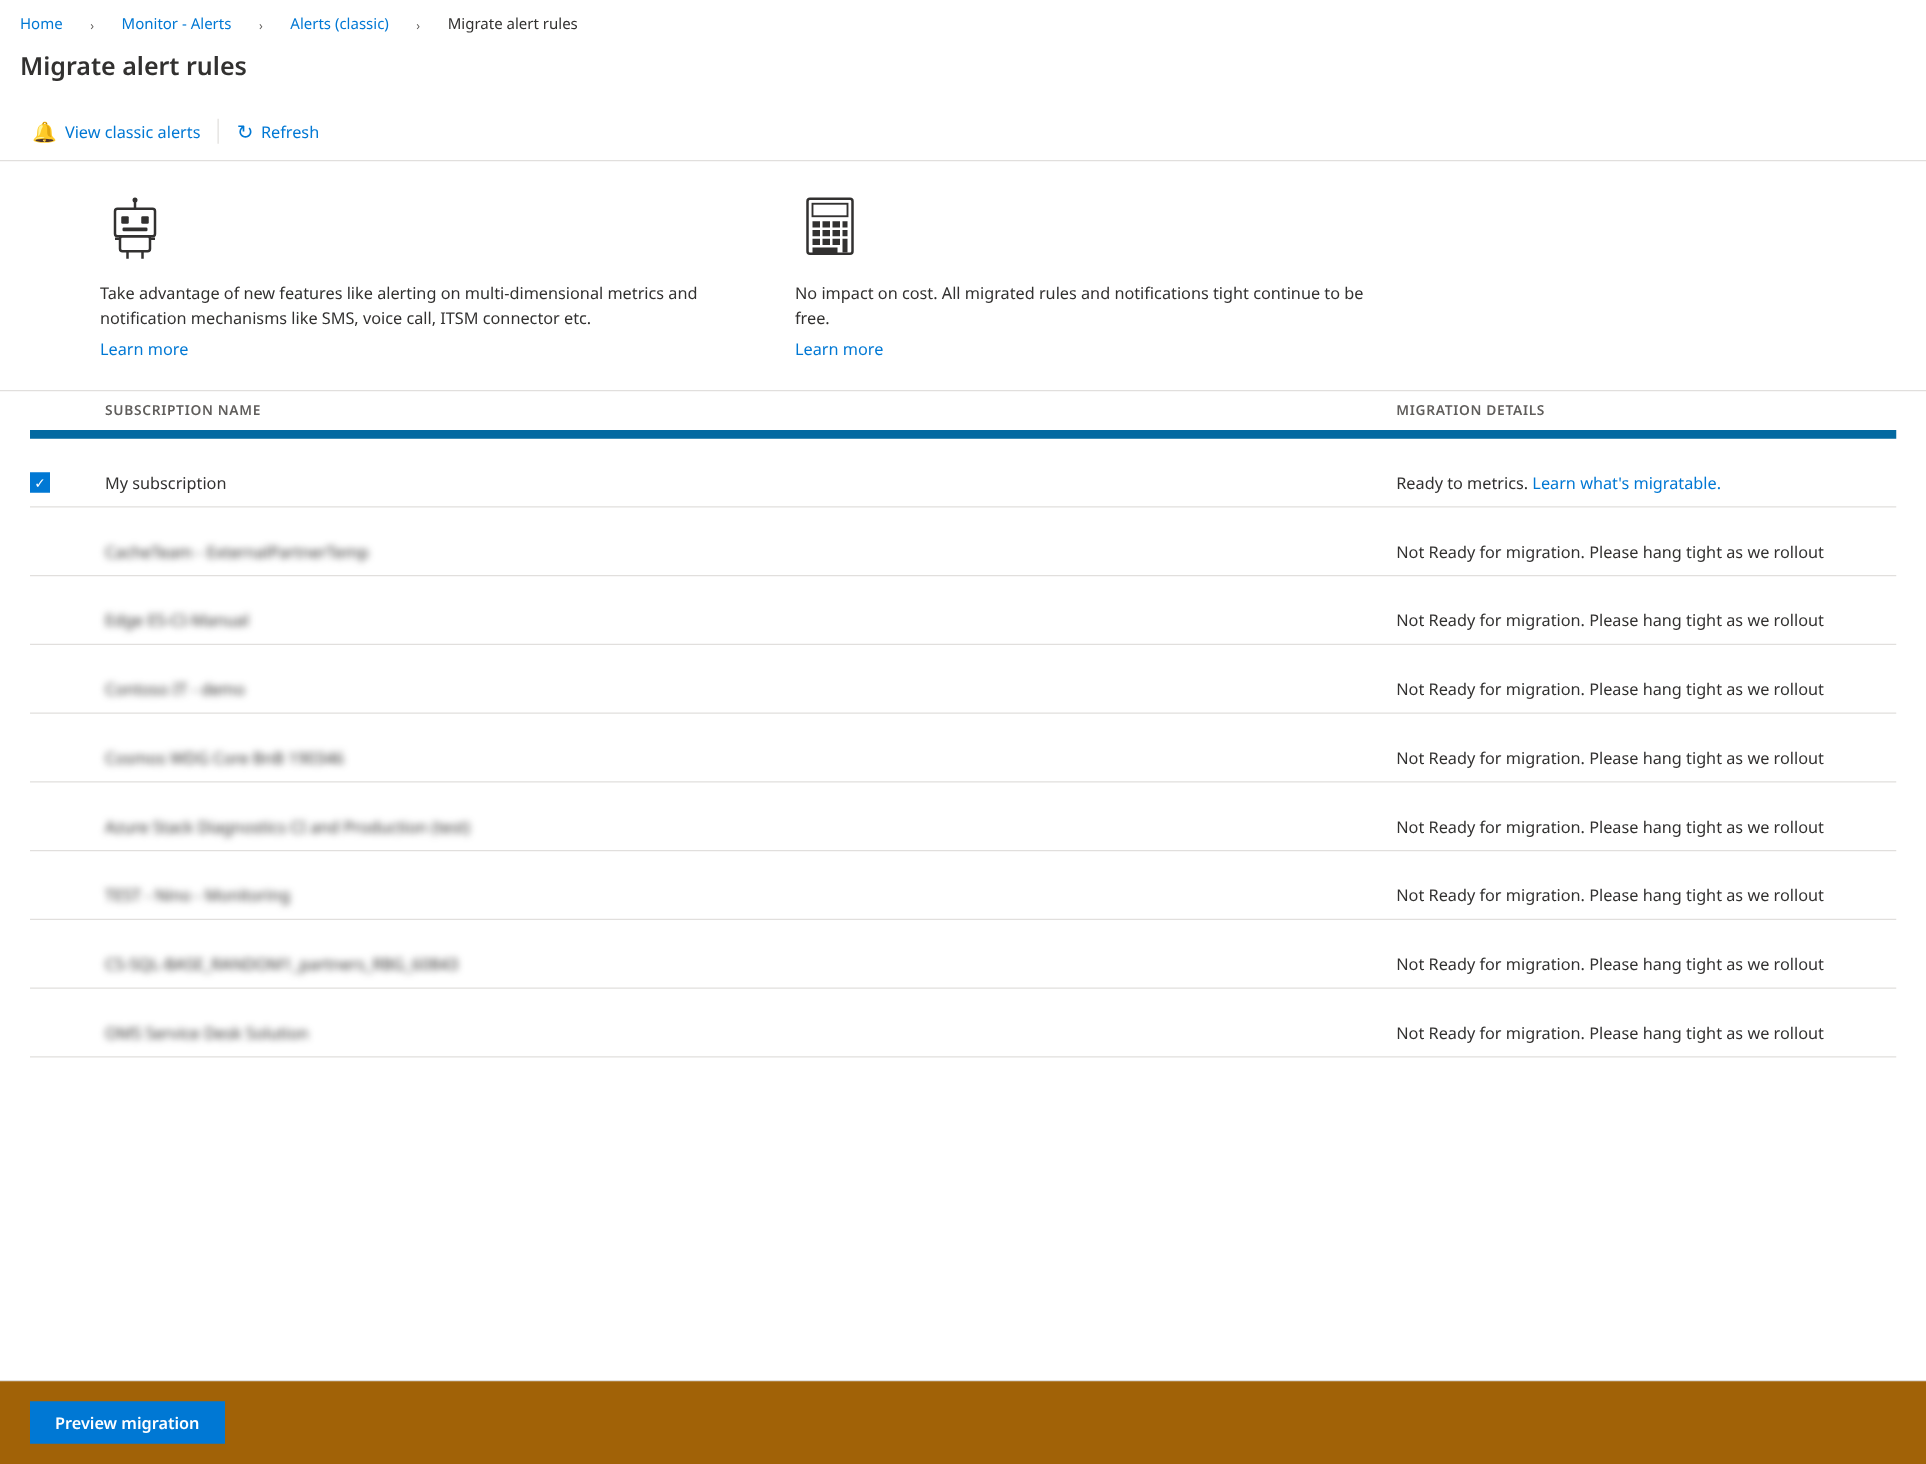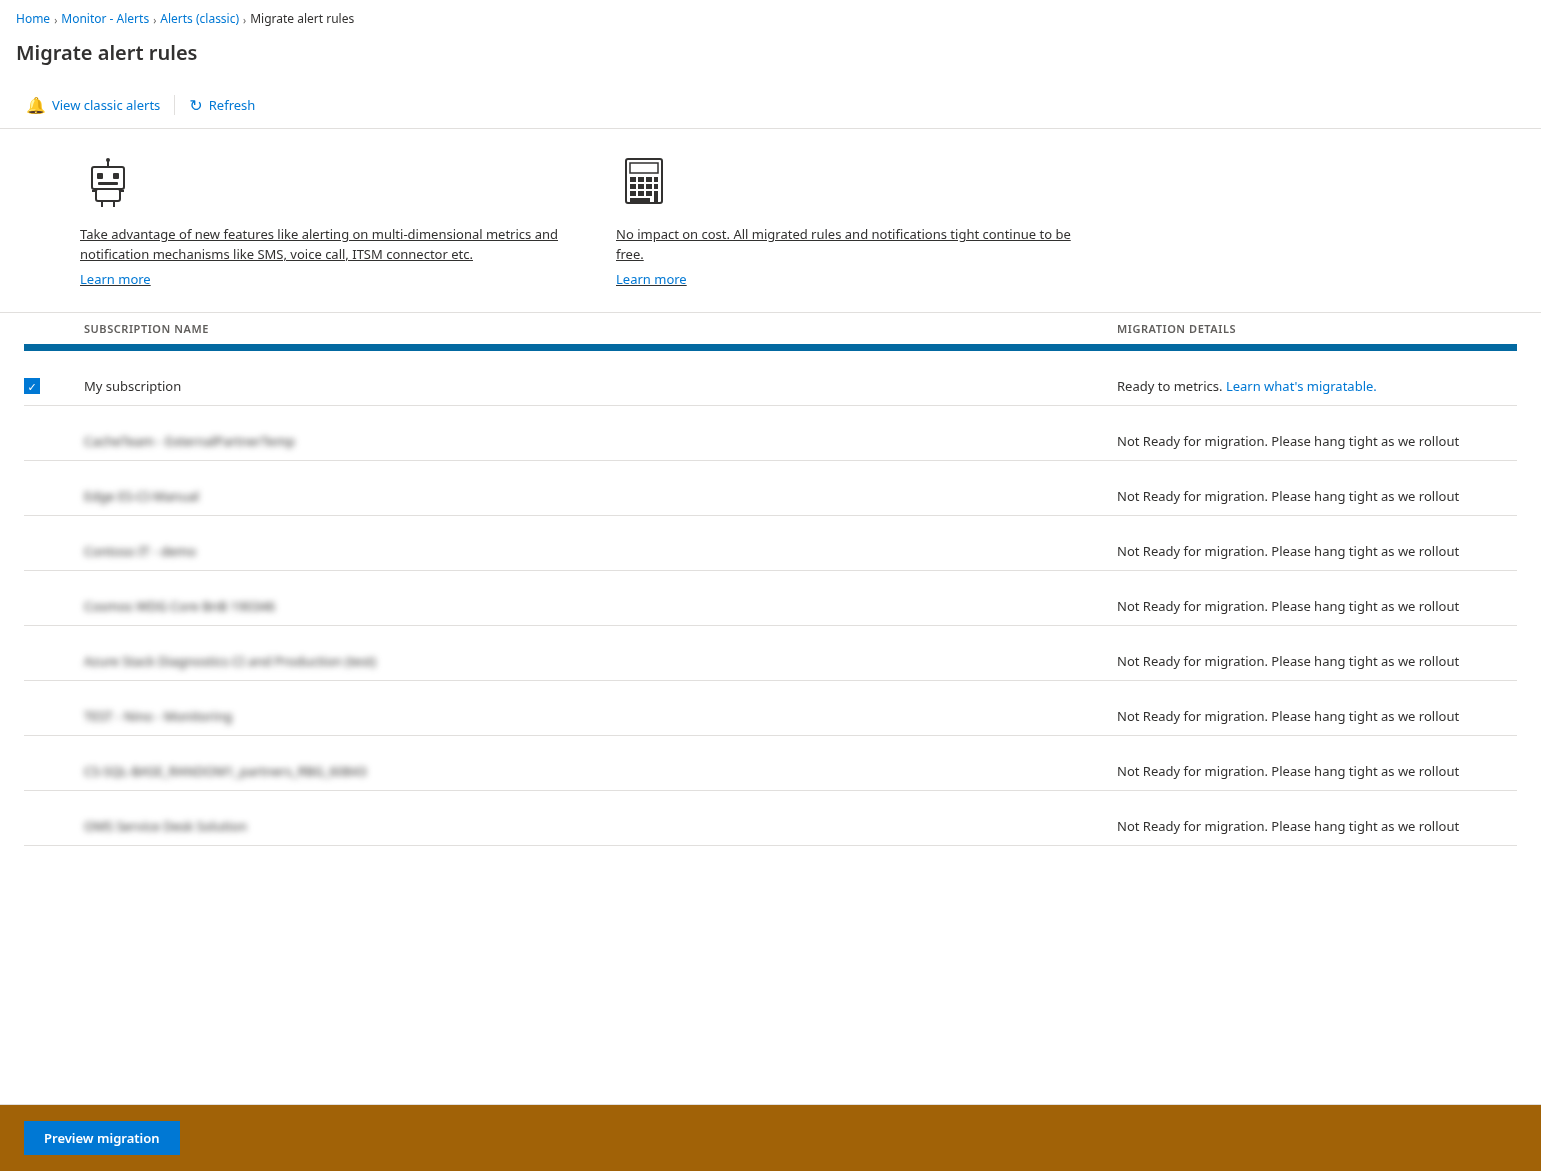--- a/index.html
+++ b/index.html
@@ -9,21 +9,21 @@
       color: #323130;
       background: #fff;
       min-height: 1171px;
       width: 1541px;
     }
 
     
     .breadcrumb {
       display: flex;
       align-items: flex-end;
-      gap: 4px;
+      gap: 22px;
       padding: 10px 16px 8px;
       font-size: 12px;
       color: #0078d4;
     }
     .breadcrumb a {
       color: #0078d4;
       text-decoration: none;
     }
     .breadcrumb .separator {
       color: #605e5c;
@@ -65,22 +65,21 @@
       width: 1px;
       height: 20px;
       background: #e1dfdd;
       margin: 0 4px;
     }
 
     
     .info-cards {
       display: flex;
       padding: 24px 80px;
-      gap: 56px;
-      text-decoration: underline;
+      gap: 76px;
     }
     .info-card {
       flex: 1;
       max-width: 480px;
     }
     .info-card .icon-area {
       margin-bottom: 12px;
     }
     .info-card p {
       color: #323130;

